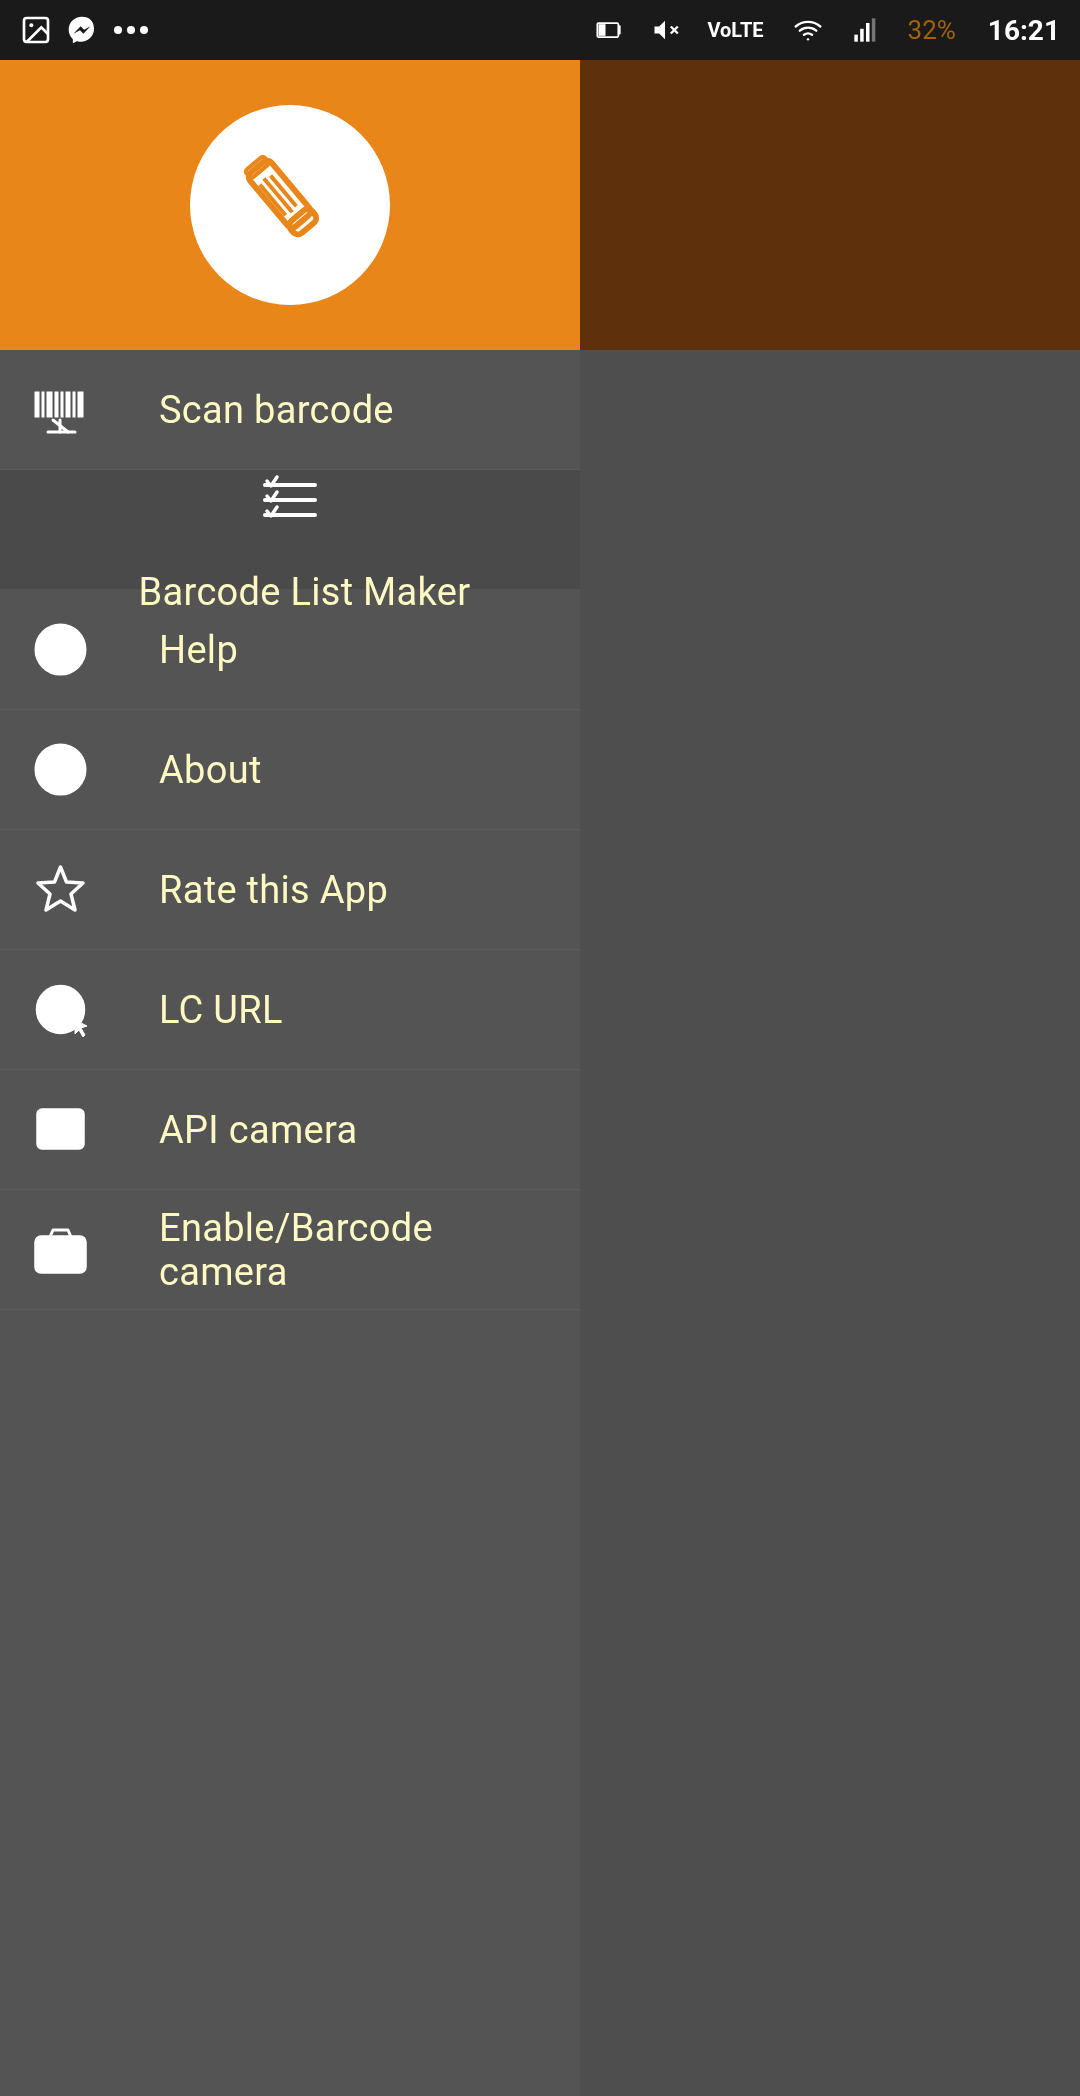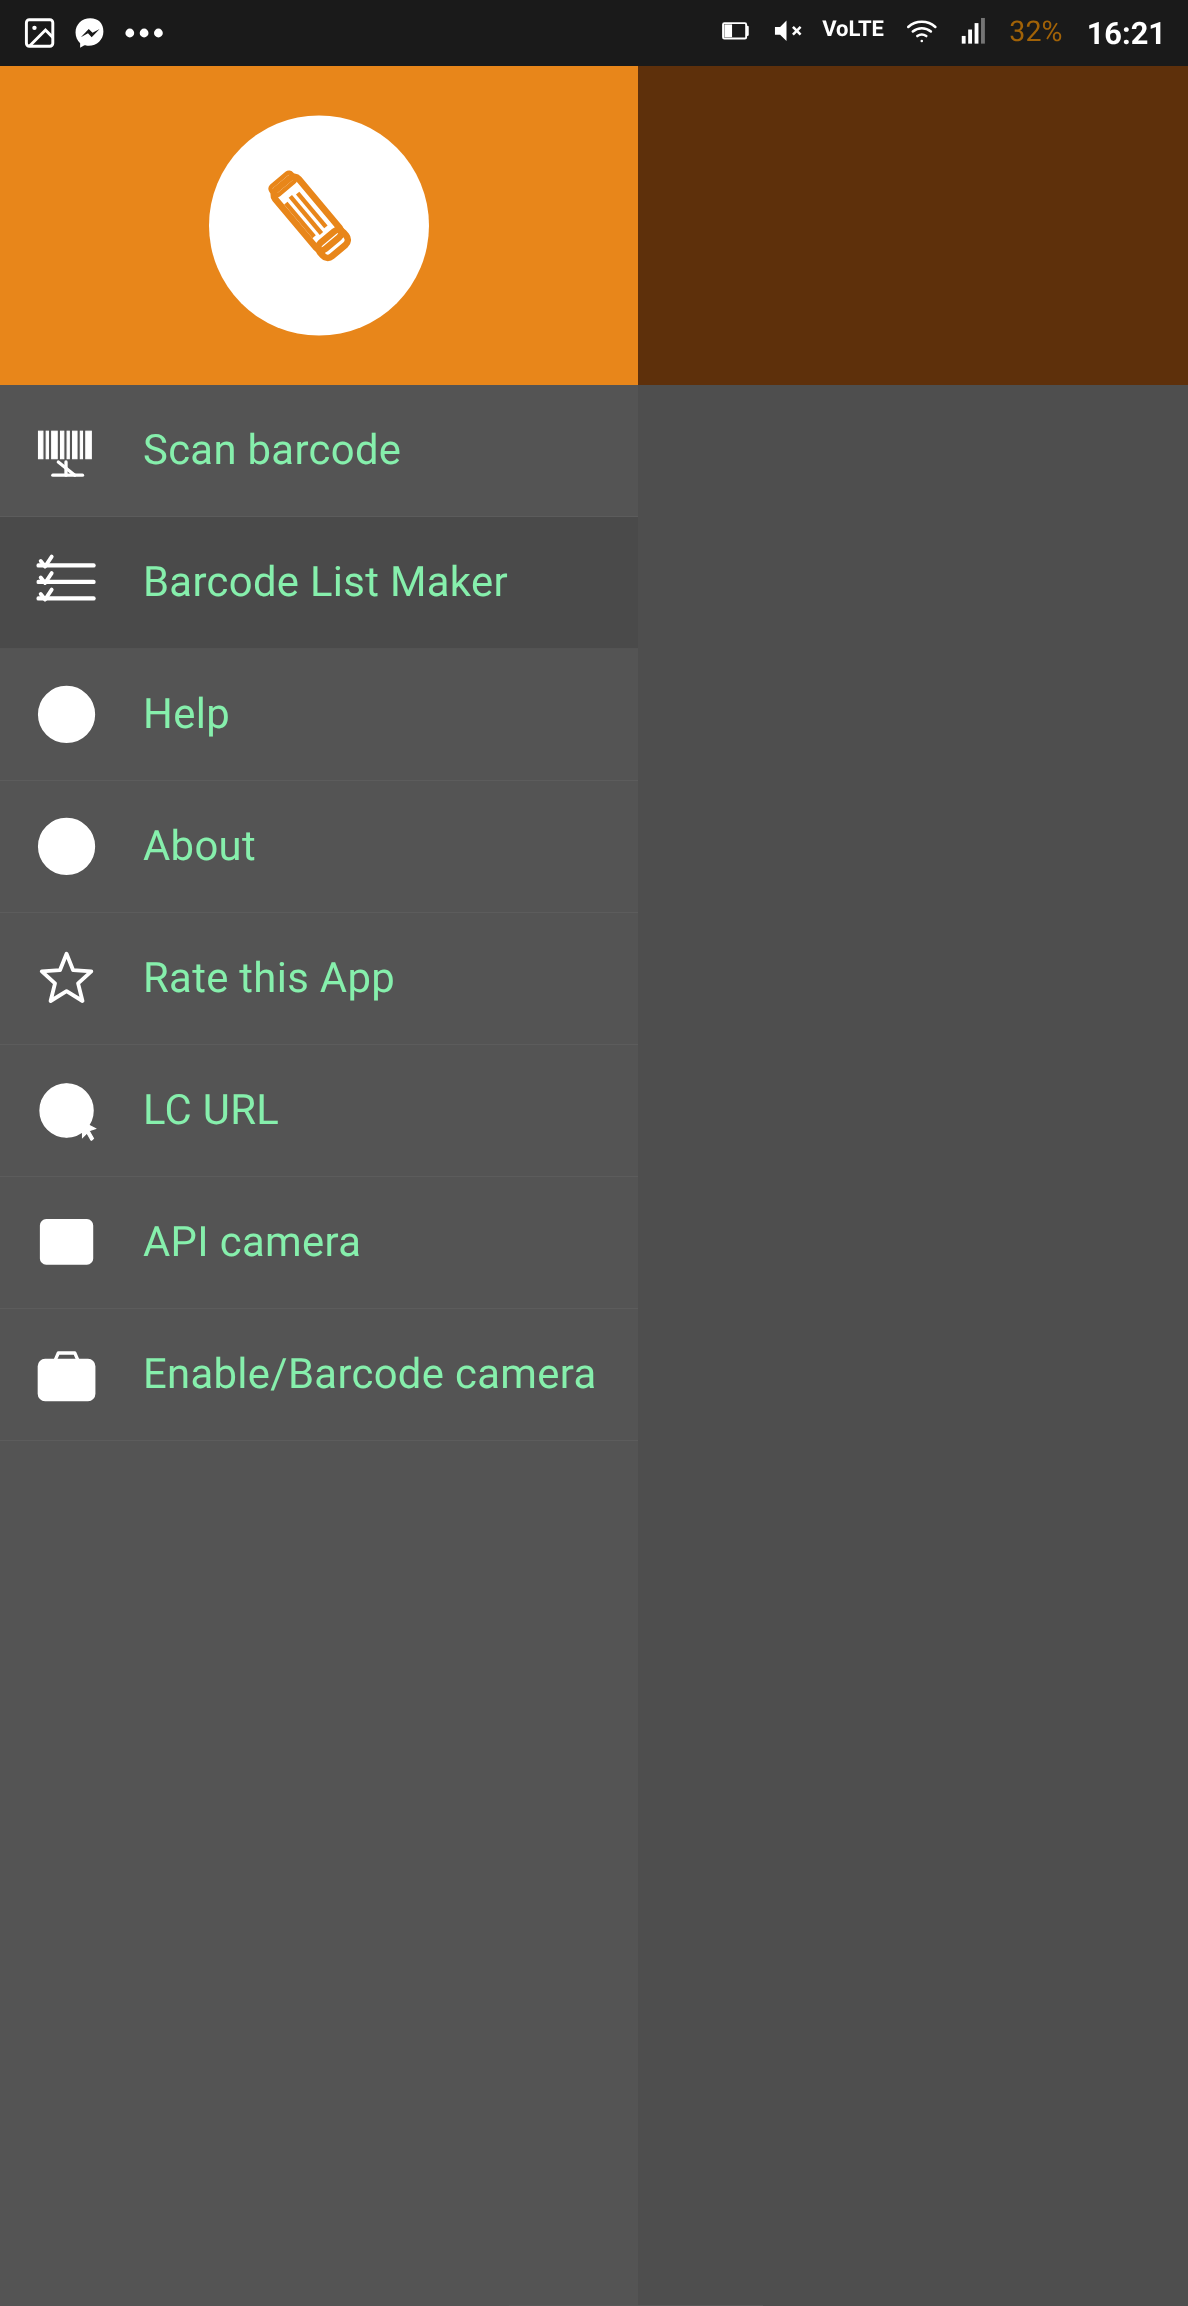--- a/index.html
+++ b/index.html
@@ -29,21 +29,22 @@
     }
 
     .status-bar-left {
       display: flex;
       align-items: center;
       gap: 14px;
     }
 
     .status-bar-right {
       display: flex;
-      gap: 18px;
+      align-items: center;
+      gap: 28px;
       color: white;
       font-size: 26px;
       font-weight: 500;
     }
 
     
     .drawer {
       position: absolute;
       top: 60px;
       left: 0;
@@ -94,43 +95,45 @@
       padding: 0 30px;
       height: 120px;
       cursor: pointer;
       gap: 40px;
       flex-shrink: 0;
       border-bottom: 1px solid rgba(255,255,255,0.05);
     }
 
     .menu-item.active {
       background: #4a4a4a;
+      flex-direction: column;
     }
 
     .menu-item-icon {
       width: 60px;
       height: 60px;
       display: flex;
       align-items: center;
       justify-content: center;
       flex-shrink: 0;
     }
 
     .menu-item-icon svg {
       width: 55px;
       height: 55px;
       fill: white;
       stroke: white;
     }
 
     .menu-item-label {
-      color: #86efac;
+      color: #fef9c3;
       font-size: 38px;
       font-weight: 400;
       letter-spacing: 0.3px;
+      margin-left: 29px;
     }
 
     
     .right-panel {
       position: absolute;
       top: 60px;
       left: 580px;
       width: 500px;
       height: calc(2096px - 60px);
       background: #707070;

